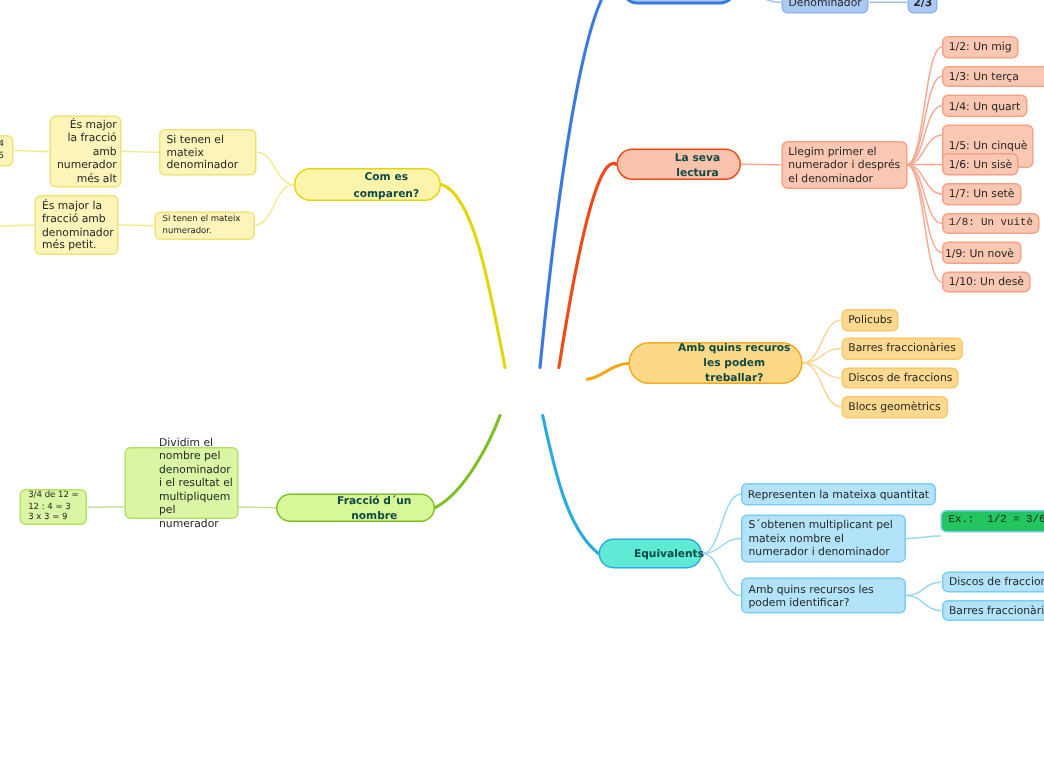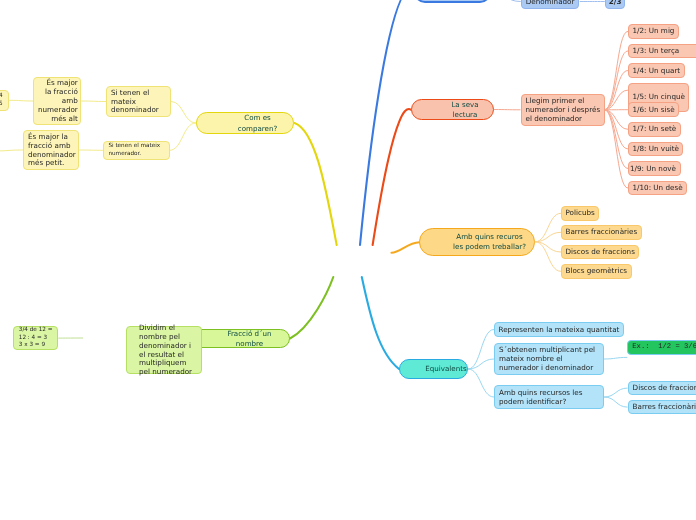--- a/index.html
+++ b/index.html
@@ -10,21 +10,21 @@
   #map{position:relative;width:696px;height:520px;overflow:hidden;background:#fff;}
   svg.edges{position:absolute;left:0;top:0;width:696px;height:520px;}
   .node{position:absolute;box-sizing:border-box;display:flex;align-items:center;}
   .node > span{display:block;white-space:pre-line;}
 
   .central{border-radius:16px;justify-content:center;
            background:#c5e8fb;border:1.7px solid #1f7fd4;}
   .central > span{font-weight:bold;font-size:9.3px;color:#16293d;line-height:12.6px;text-align:left;position:relative;top:2.6px;left:-2px;}
 
   .l1{justify-content:center;}
-  .l1 > span{font-weight:normal;font-size:7.1px;line-height:10.3px;text-align:center;color:#0e4a43;position:relative;top:0.5px;margin-left:25px;}
+  .l1 > span{font-weight:bold;font-size:7.1px;line-height:10.3px;text-align:center;color:#0e4a43;position:relative;top:0.5px;margin-left:25px;}
 
   .lx > span{font-size:7.2px;line-height:8.9px;color:#262626;position:relative;top:0.5px;}
   .tiny > span{font-size:5.7px;line-height:7.7px;color:#262626;position:relative;top:0.5px;}
 </style>
 </head>
 <body>
 
 <div id="map">
   <svg class="edges" viewBox="0 0 696 520" id="edges">
       <path d="M 579.7 1.5 C 592.3 1.5 592.3 1.5 604.8 1.5" fill="none" stroke="#a0bff0" stroke-width="1"></path>
@@ -102,21 +102,21 @@
       <div class="node lx" style="left: 628px; top: 82.8px; height: 29px; border-radius: 4px; background: rgb(249, 199, 178); border: 1px solid rgb(245, 161, 131); padding-left: 3.5px; padding-right: 3.5px;">
         <span style="color: rgb(38, 38, 38); white-space: pre;">1/5: Un cinquè</span>
       </div>
       <div class="node lx" style="left: 628px; top: 102.4px; height: 14.6px; border-radius: 4px; background: rgb(249, 199, 178); border: 1px solid rgb(245, 161, 131); padding-left: 3.5px; padding-right: 3.5px;">
         <span style="color: rgb(38, 38, 38); white-space: pre;">1/6: Un sisè</span>
       </div>
       <div class="node lx" style="left: 628px; top: 122px; height: 14.6px; border-radius: 4px; background: rgb(249, 199, 178); border: 1px solid rgb(245, 161, 131); padding-left: 3.5px; padding-right: 3.5px;">
         <span style="color: rgb(38, 38, 38); white-space: pre;">1/7: Un setè</span>
       </div>
       <div class="node lx" style="left: 628px; top: 141.6px; height: 14.6px; border-radius: 4px; background: rgb(249, 199, 178); border: 1px solid rgb(245, 161, 131); padding-left: 3.5px; padding-right: 3.5px;">
-        <span style="color: rgb(38, 38, 38); white-space: pre;">1/8: Un vuitè</span>
+        <span style="color: rgb(38, 38, 38); white-space: pre; font-family: Liberation Mono, monospace;">1/8: Un vuitè</span>
       </div>
       <div class="node lx" style="left: 628px; top: 161.2px; height: 14.6px; border-radius: 4px; background: rgb(249, 199, 178); border: 1px solid rgb(245, 161, 131); padding-left: 1px; padding-right: 3.5px;">
         <span style="color: rgb(38, 38, 38); white-space: pre;">1/9: Un novè</span>
       </div>
       <div class="node lx" style="left: 628px; top: 180.8px; height: 14.6px; border-radius: 4px; background: rgb(249, 199, 178); border: 1px solid rgb(245, 161, 131); padding-left: 3.5px; padding-right: 3.5px;">
         <span style="color: rgb(38, 38, 38); white-space: pre;">1/10: Un desè</span>
       </div>
       <div class="node l1" style="left: 419px; top: 228px; height: 27.5px; width: 116px; border-radius: 13.75px; background: rgb(252, 216, 135); border: 1.5px solid rgb(245, 168, 28); padding-left: 3.5px; padding-right: 3.5px;">
         <span style="color: rgb(14, 74, 67);">Amb quins recuros
 les podem treballar?</span>
@@ -150,21 +150,21 @@
       </div>
       <div class="node lx" style="left: 627.6px; top: 380.9px; height: 14.5px; border-radius: 4px; background: rgb(178, 227, 249); border: 1px solid rgb(122, 205, 240); padding-left: 4px; padding-right: 4px;">
         <span style="color: rgb(38, 38, 38); white-space: pre;">Discos de fraccions</span>
       </div>
       <div class="node lx" style="left: 627.6px; top: 399.9px; height: 14.5px; border-radius: 4px; background: rgb(178, 227, 249); border: 1px solid rgb(122, 205, 240); padding-left: 4px; padding-right: 4px;">
         <span style="color: rgb(38, 38, 38); white-space: pre;">Barres fraccionàries</span>
       </div>
       <div class="node l1" style="left: 184px; top: 329px; height: 19px; width: 106px; border-radius: 9.5px; background: rgb(215, 247, 153); border: 1.5px solid rgb(124, 192, 33); padding-left: 3.5px; padding-right: 3.5px;">
         <span style="color: rgb(14, 74, 67);">Fracció d´un nombre</span>
       </div>
-      <div class="node lx" style="left: 83px; top: 326px; height: 48px; width: 76px; border-radius: 4px; background: rgb(218, 246, 164); border: 1px solid rgb(181, 224, 99); padding-left: 12px; padding-right: 2.5px; margin-left: 43px;">
+      <div class="node lx" style="left: 83px; top: 298px; height: 48px; width: 76px; border-radius: 4px; background: rgb(218, 246, 164); border: 1px solid rgb(181, 224, 99); padding-left: 22px; padding-right: 2.5px;">
         <span style="color: rgb(38, 38, 38);">Dividim el nombre pel denominador i el resultat el multipliquem pel numerador</span>
       </div>
       <div class="node tiny" style="left: 13.3px; top: 325.8px; height: 24.6px; width: 45px; border-radius: 4px; background: rgb(218, 246, 164); border: 1px solid rgb(181, 224, 99); padding-left: 4.5px; padding-right: 2.5px;">
         <span style="color: rgb(38, 38, 38);">3/4 de 12 =
 12 : 4 = 3
 3 x 3 = 9</span>
       </div>
       <div class="node lx" style="left: 413.5px; top: -19px; height: 22px; width: 77px; border-radius: 11px; background: rgb(170, 201, 243); border: 2px solid rgb(58, 121, 224); padding-left: 3.5px; padding-right: 3.5px;">
         <span style="color: rgb(38, 38, 38);"></span>
       </div>

